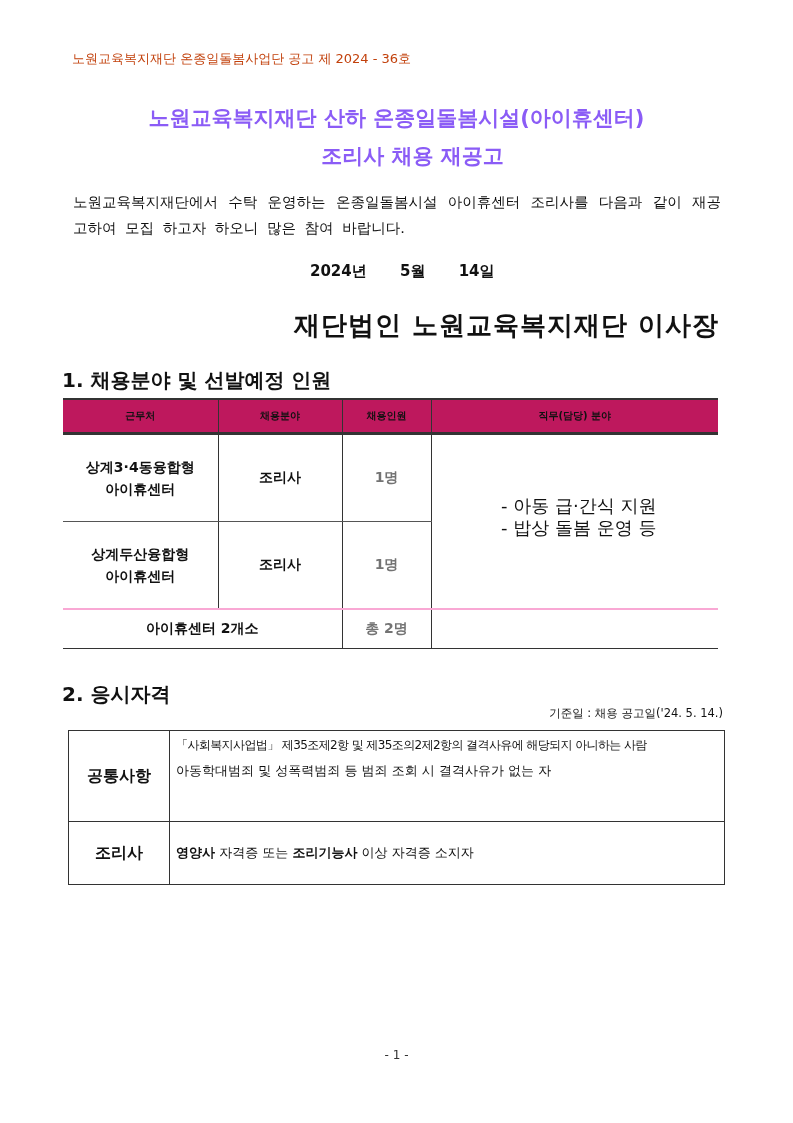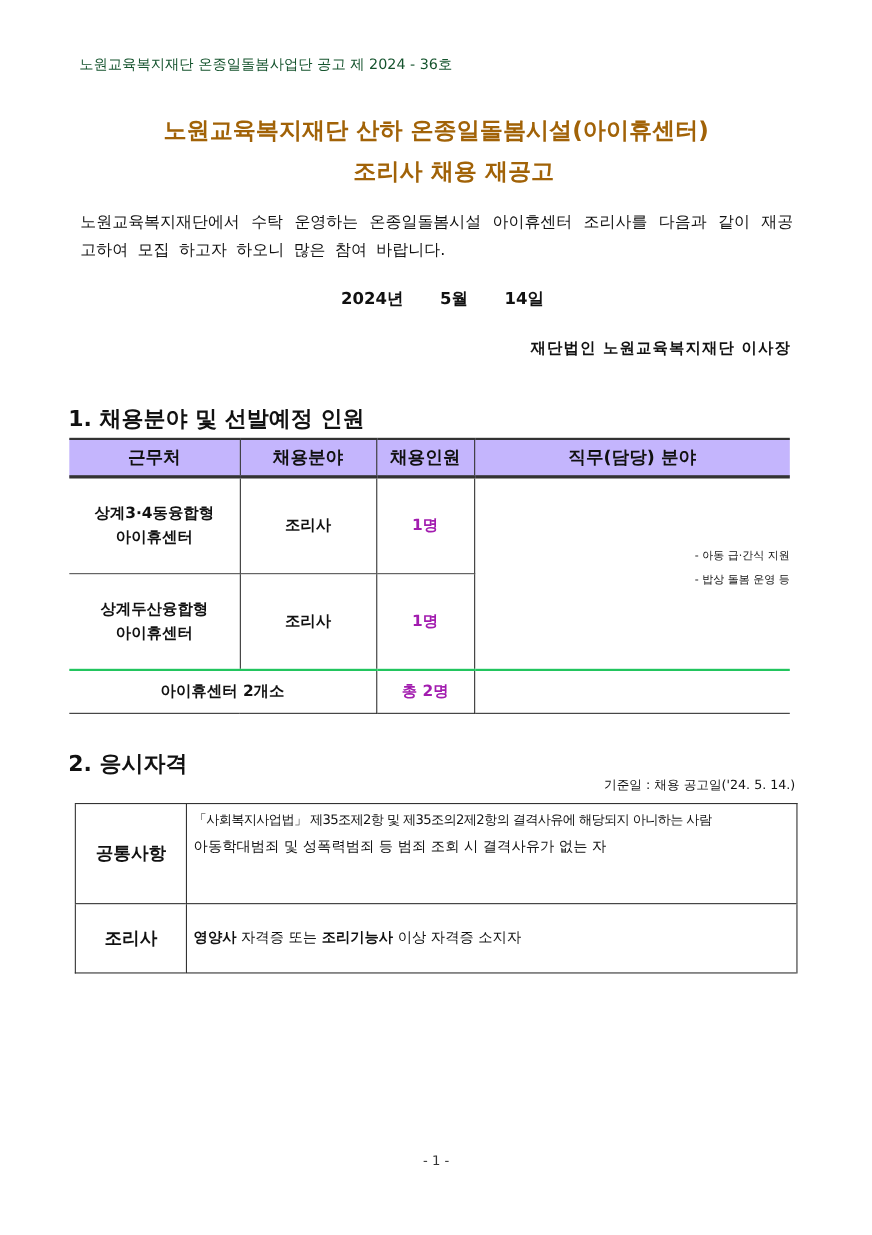--- a/index.html
+++ b/index.html
@@ -1,46 +1,46 @@
 <!DOCTYPE html>
 <html><head>
 <meta charset="utf-8">
 <style>
   html, body { margin: 0; padding: 0; background: #ffffff; }
   body {
     width: 793px; height: 1123px; position: relative; overflow: hidden;
     font-family: "DejaVu Sans", "Liberation Sans", sans-serif; color: #111;
   }
   .abs { position: absolute; }
-  .doc-number { left: 72px; top: 50px; font-size: 13px; color: #14532d; }
-  .title { left: 0; width: 793px; text-align: center; font-weight: bold; font-size: 21px; color: #a16207; }
+  .doc-number { left: 72px; top: 50px; font-size: 13px; color: #c2410c; }
+  .title { left: 0; width: 793px; text-align: center; font-weight: bold; font-size: 21px; color: #8b5cf6; }
   .title1 { top: 104px; }
   .title2 { top: 142px; margin-left: 16px; }
   .intro { left: 73px; top: 189px; width: 648px; font-size: 14.5px; line-height: 26px; text-align: justify; text-align-last: left; word-spacing: 4px; }
   .date { left: 310px; top: 262px; font-size: 15px; font-weight: bold; }
   .date span { margin-right: 28px; }
-  .signer { right: 74px; top: 308px; font-size: 14px; font-weight: bold; letter-spacing: 1px; }
+  .signer { right: 74px; top: 308px; font-size: 26px; font-weight: bold; letter-spacing: 1px; }
   .section { left: 62px; font-size: 20px; font-weight: bold; }
   .sec1 { top: 367px; }
   .sec2 { top: 681px; }
   .basis { right: 70px; top: 706px; font-size: 11.5px; font-weight: normal; text-align: center; }
 
   table { border-collapse: collapse; position: absolute; table-layout: fixed; }
   .t1 { left: 63px; top: 398px; width: 655px; }
-  .t1 th { background: #c4b5fd; height: 30px; font-size: 16px; font-weight: bold; border-top: 2px solid #333; border-bottom: 3px solid #333; }
+  .t1 th { background: #be185d; height: 30px; font-size: 10px; font-weight: bold; border-top: 2px solid #333; border-bottom: 3px solid #333; }
   .t1 td { font-size: 14px; text-align: center; font-weight: bold; }
   .t1 th, .t1 td { border-left: 1px solid #333; border-right: 1px solid #333; }
   .t1 tr > *:first-child { border-left: none; }
   .t1 tr > *:last-child { border-right: none; }
   .t1 .row1 td { height: 84px; border-bottom: 1px solid #555; }
   .t1 .row2 td { height: 84px; }
-  .t1 .row-total td { height: 36px; border-top: 2px solid #22c55e; border-bottom: 1.5px solid #333; }
-  .t1 td.duty { text-align: right; vertical-align: top; font-weight: normal; padding: 60px 0 0 8px; line-height: 22px; font-size: 10px; }
+  .t1 .row-total td { height: 36px; border-top: 2px solid #f9a8d4; border-bottom: 1.5px solid #333; }
+  .t1 td.duty { text-align: center; vertical-align: top; font-weight: normal; padding: 60px 0 0 8px; line-height: 22px; font-size: 18px; }
   .t1 .row1 td.duty { border-bottom: none; }
-  .blue { color: #a21caf; font-weight: bold; }
+  .blue { color: #737373; font-weight: bold; }
   .lines { line-height: 22px; }
 
   .t2 { left: 68px; top: 730px; width: 656px; border: 1.5px solid #333; }
   .t2 th { background: #e3ebf6; height: 28px; font-size: 14px; font-weight: bold; border-bottom: 3px solid #333; border-right: 1px solid #333; }
   .t2 td { border-top: 1px solid #333; border-right: 1px solid #333; }
   .t2 td.role { text-align: center; font-weight: bold; font-size: 16px; }
   .t2 .r1 td { height: 88px; }
   .t2 .r2 td { height: 60px; }
   .t2 td.crit { padding-left: 6px; font-size: 13px; line-height: 26px; }
   .t2 .r1 td.crit { vertical-align: top; }

